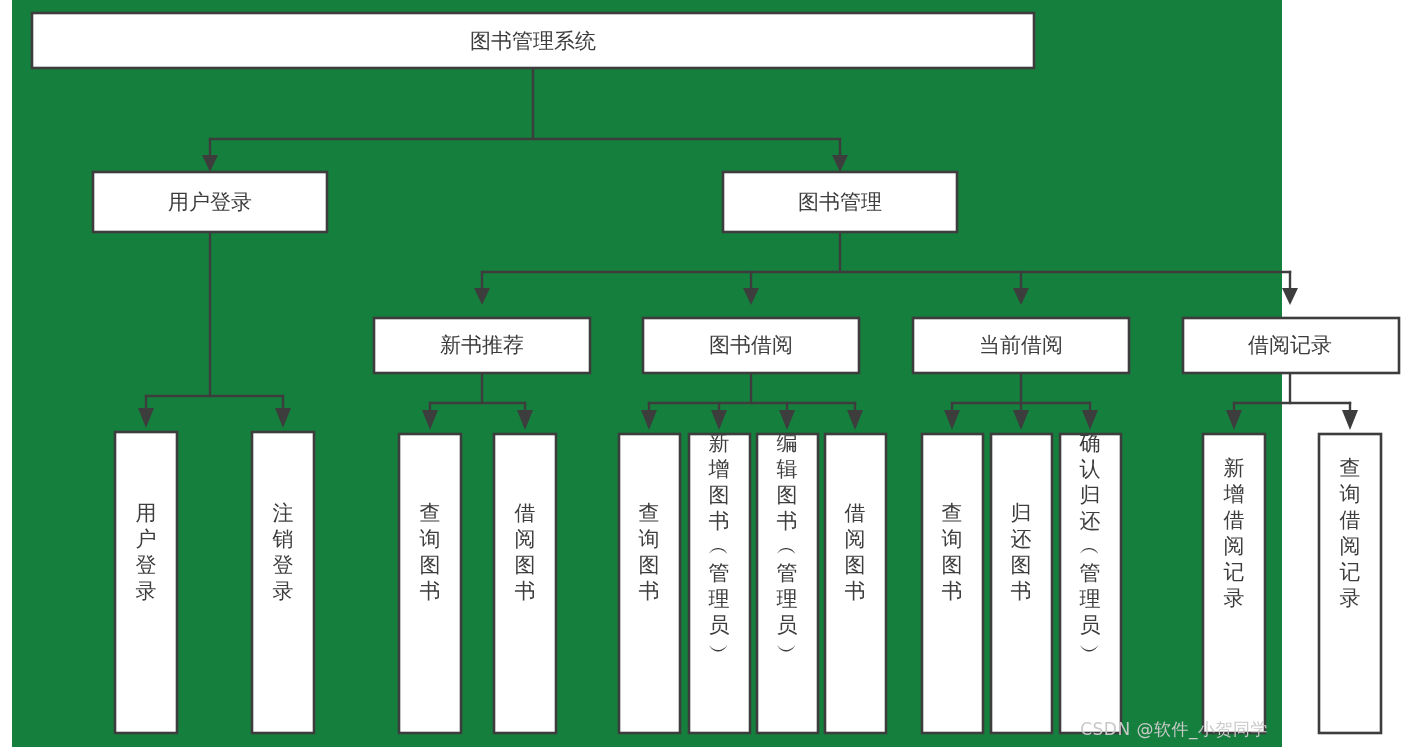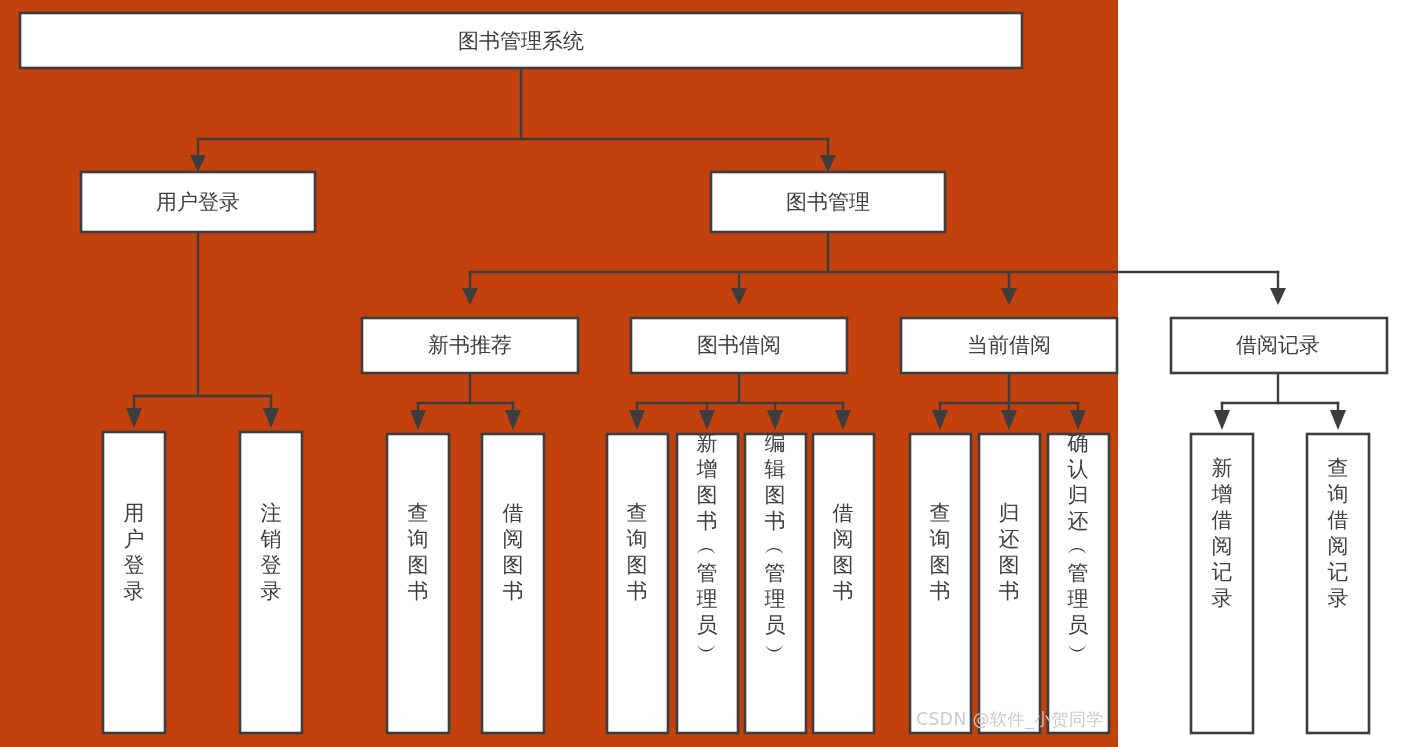--- a/index.html
+++ b/index.html
@@ -1,21 +1,21 @@
 <!DOCTYPE html>
 <html><head>
 <meta charset="utf-8">
 <style>
   html,body{margin:0;padding:0;background:#ffffff;}
   body{
     width:1405px;height:747px;overflow:hidden;
     font-family:"DejaVu Sans","Liberation Sans",sans-serif;
     -webkit-font-smoothing:antialiased;
   }
-  #stage{position:relative;width:1118px;height:747px;background:#c2410c;}
+  #stage{position:relative;width:1270px;height:747px;background:#15803d;margin-left:12px;}
   svg#diagram{position:absolute;left:0;top:0;width:1405px;height:747px;display:block;}
 
   .node-rect{fill:#ffffff;stroke:#3d3d3d;stroke-width:2.6;}
   .connector{stroke:#3d3d3d;stroke-width:2.4;fill:none;stroke-linecap:square;}
   .arrow-head{fill:#3d3d3d;stroke:none;}
 
   .node-label{
     fill:#3d3d3d;
     font-family:"DejaVu Sans","Liberation Sans",sans-serif;
     font-size:21px;
@@ -24,21 +24,21 @@
   }
   .leaf-label{
     fill:#3d3d3d;
     font-family:"DejaVu Sans","Liberation Sans",sans-serif;
     font-size:21px;
     text-anchor:middle;
   }
 
   .watermark{
     position:absolute;
-    right:14px;bottom:16px;
+    right:14px;bottom:6px;
     color:#c9c9c9;
     font-family:"DejaVu Sans","Liberation Sans",sans-serif;
     font-size:17px;
     letter-spacing:0.5px;
     white-space:nowrap;
     pointer-events:none;
     user-select:none;
   }
 </style>
 </head>

